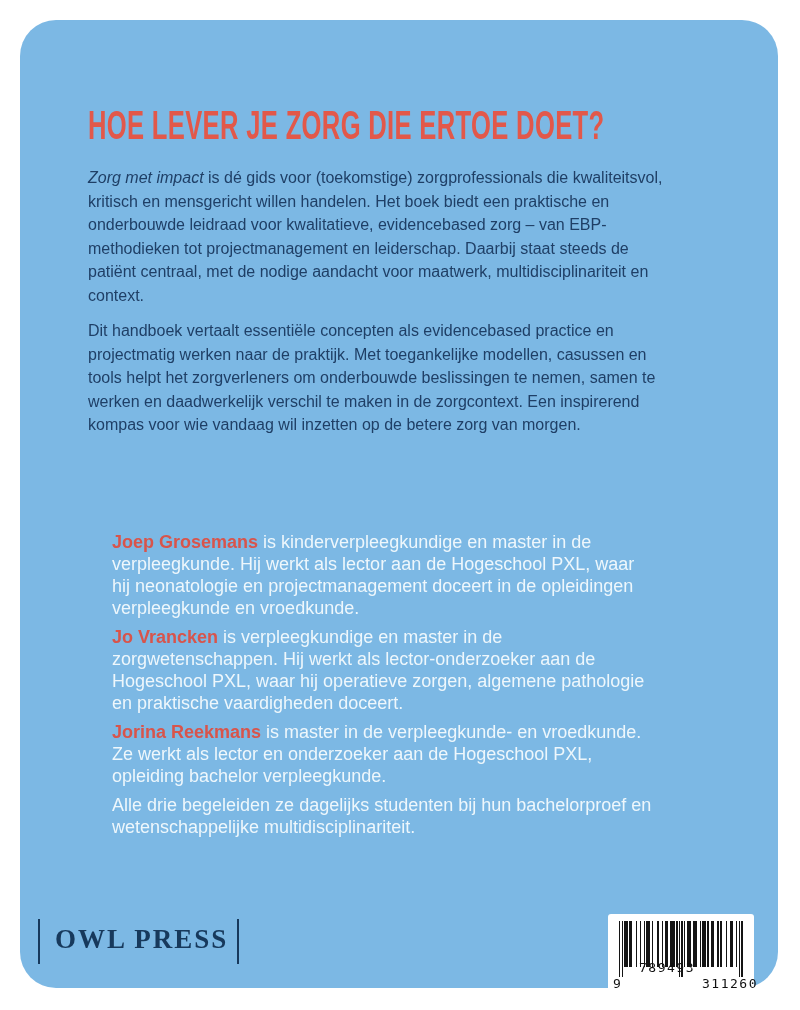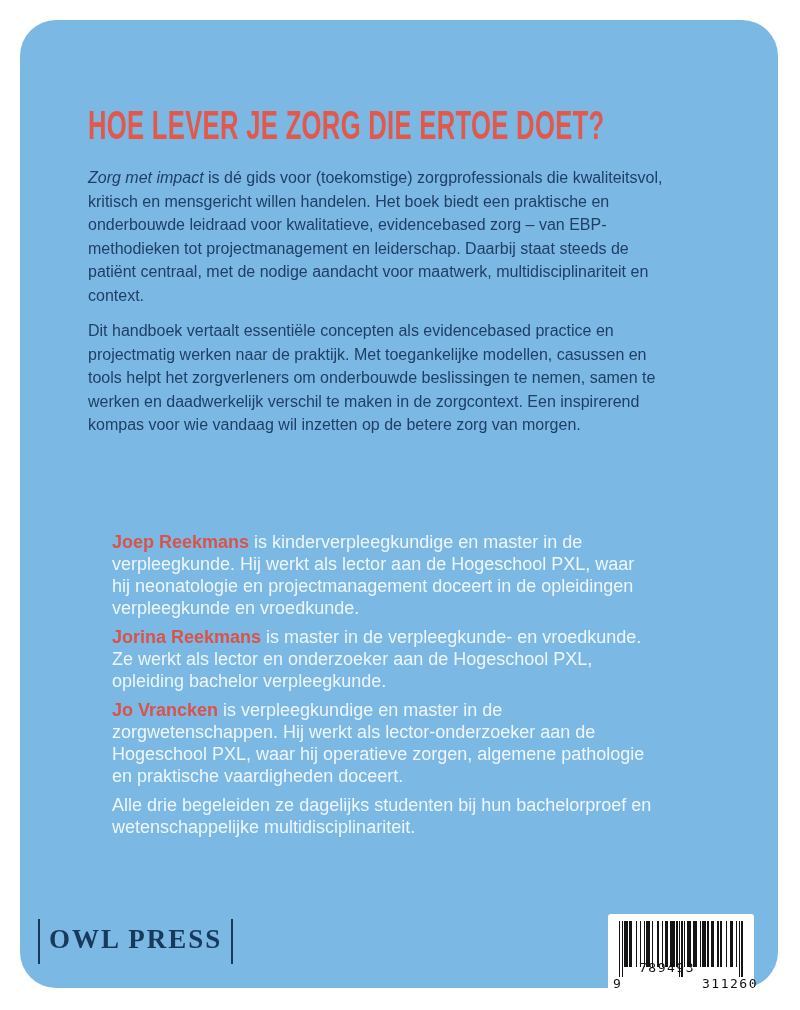--- a/index.html
+++ b/index.html
@@ -67,21 +67,21 @@
     font-weight: bold;
   }
   .publisher {
     position: absolute;
     left: 18px;
     top: 899px;
     display: inline-flex;
     align-items: center;
     border-left: 2px solid #17395c;
     border-right: 2px solid #17395c;
-    padding: 5px 9px 9px 9px;
+    padding: 5px 9px 9px 15px;
     color: #17395c;
     font-family: "Liberation Serif", serif;
     font-weight: bold;
     font-size: 27px;
     letter-spacing: 2px;
     white-space: nowrap;
   }
   .barcode-label {
     position: absolute;
     left: 588px;
@@ -116,23 +116,23 @@
   <div class="cover">
 
     <h1 class="title">HOE LEVER JE ZORG DIE ERTOE DOET?</h1>
 
     <div class="intro">
       <p><em>Zorg met impact</em><span> is dé gids voor (toekomstige) zorgprofessionals die kwaliteitsvol, kritisch en mensgericht willen handelen. Het boek biedt een praktische en onderbouwde leidraad voor kwalitatieve, evidencebased zorg – van EBP-methodieken tot projectmanagement en leiderschap. Daarbij staat steeds de patiënt centraal, met de nodige aandacht voor maatwerk, multidisciplinariteit en context.</span></p>
       <p>Dit handboek vertaalt essentiële concepten als evidencebased practice en projectmatig werken naar de praktijk. Met toegankelijke modellen, casussen en tools helpt het zorgverleners om onderbouwde beslissingen te nemen, samen te werken en daadwerkelijk verschil te maken in de zorgcontext. Een inspirerend kompas voor wie vandaag wil inzetten op de betere zorg van morgen.</p>
     </div>
 
     <div class="bios">
-      <p><strong class="author-name">Joep Reekmans</strong><span> is kinderverpleegkundige en master in de verpleegkunde. Hij werkt als lector aan de Hogeschool PXL, waar hij neonatologie en projectmanagement doceert in de opleidingen verpleegkunde en vroedkunde.</span></p>
+      <p><strong class="author-name">Joep Grosemans</strong><span> is kinderverpleegkundige en master in de verpleegkunde. Hij werkt als lector aan de Hogeschool PXL, waar hij neonatologie en projectmanagement doceert in de opleidingen verpleegkunde en vroedkunde.</span></p>
+      <p><strong class="author-name">Jo Vrancken</strong><span> is verpleegkundige en master in de zorgwetenschappen. Hij werkt als lector-onderzoeker aan de Hogeschool PXL, waar hij operatieve zorgen, algemene pathologie en praktische vaardigheden doceert.</span></p>
       <p><strong class="author-name">Jorina Reekmans</strong><span> is master in de verpleegkunde- en vroedkunde. Ze werkt als lector en onderzoeker aan de Hogeschool PXL, opleiding bachelor verpleegkunde.</span></p>
-      <p><strong class="author-name">Jo Vrancken</strong><span> is verpleegkundige en master in de zorgwetenschappen. Hij werkt als lector-onderzoeker aan de Hogeschool PXL, waar hij operatieve zorgen, algemene pathologie en praktische vaardigheden doceert.</span></p>
       <p>Alle drie begeleiden ze dagelijks studenten bij hun bachelorproef en wetenschappelijke multidisciplinariteit.</p>
     </div>
 
     <div class="publisher">
       <span>OWL PRESS</span>
     </div>
 
     <div class="barcode-label">
       <svg id="barcode-svg" class="barcode-bars" width="123.5" height="56" viewBox="0 0 123.5 56" shape-rendering="crispEdges">
           <rect x="0.00" y="0" width="1.36" height="56" fill="#141414"></rect>

